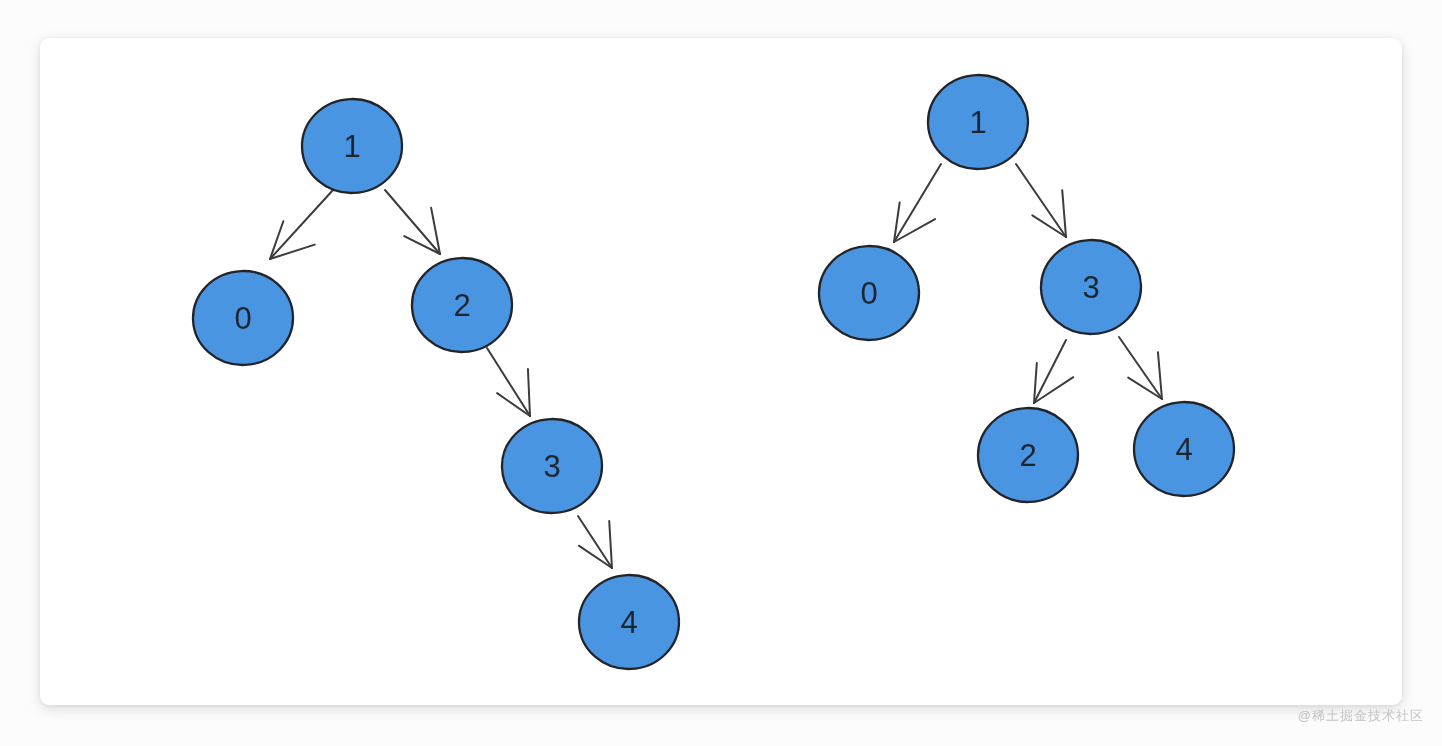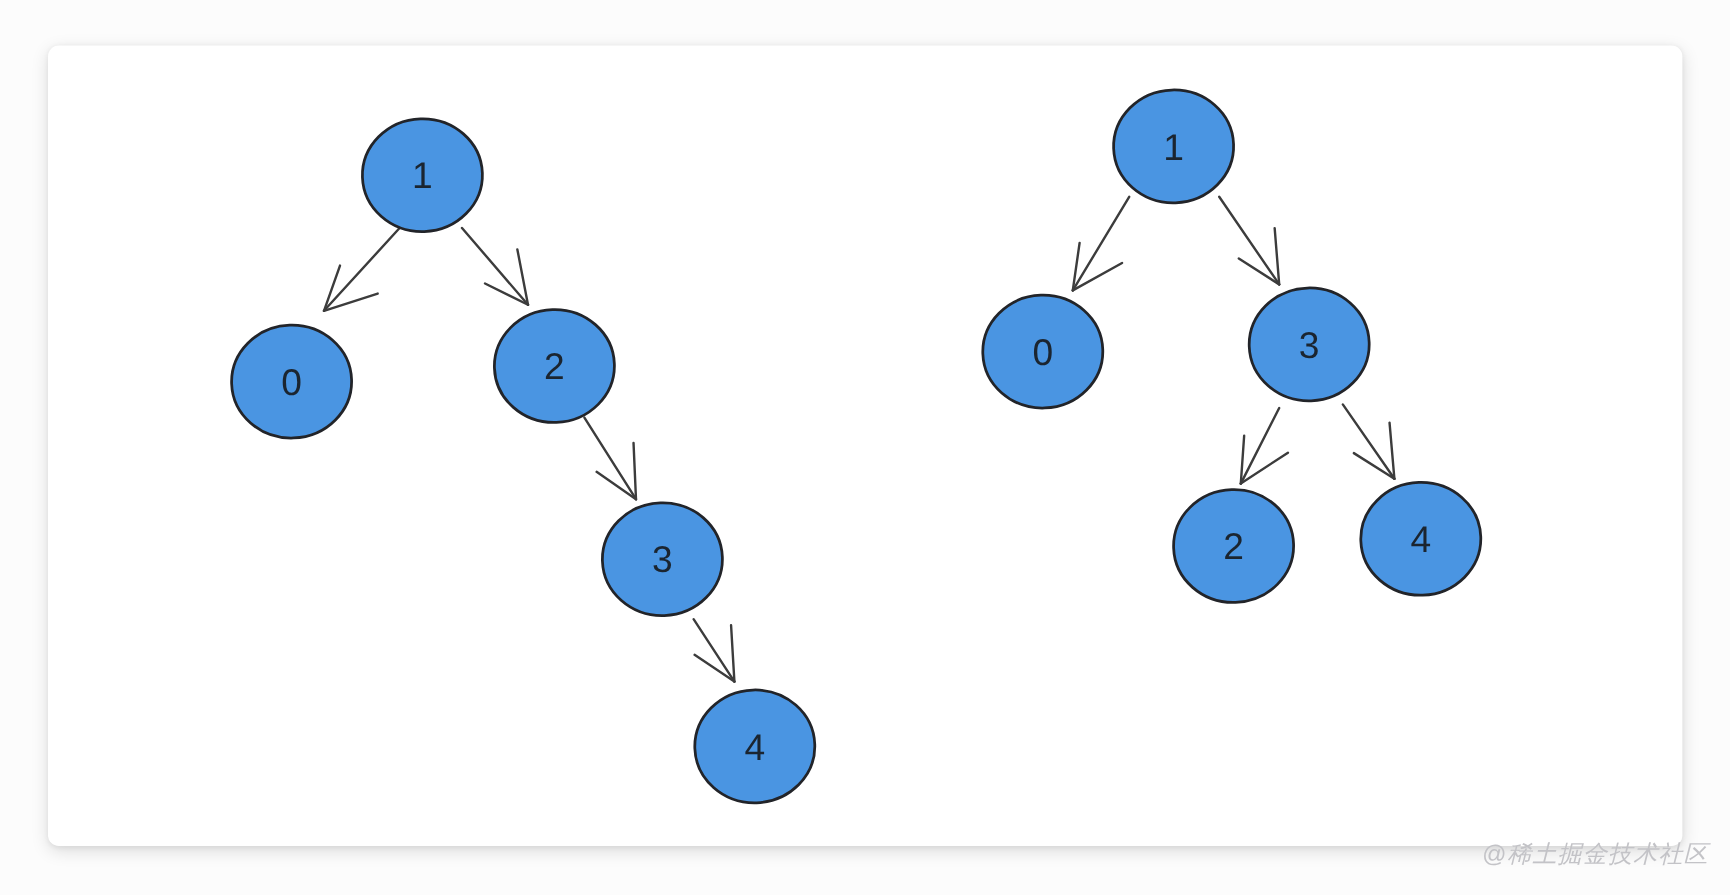--- a/index.html
+++ b/index.html
@@ -34,25 +34,24 @@
   }
   .node-label-text {
     font-family: "Liberation Sans", sans-serif;
     font-size: 31px;
     font-weight: 400;
   }
   .watermark {
     position: absolute;
     right: 18px;
     bottom: 21px;
-    font-size: 20px;
+    font-size: 13px;
     letter-spacing: 1px;
     color: #c3c3c7;
     user-select: none;
-    font-style: italic;
   }
 </style>
 </head>
 <body>
 
 <div class="stage">
   <div class="canvas-card"></div>
   <svg class="diagram-svg" id="diagram-svg" viewBox="0 0 1442 746">
       <g>
         <g stroke="#3c3c3c" stroke-width="2" fill="none" stroke-linecap="round">

